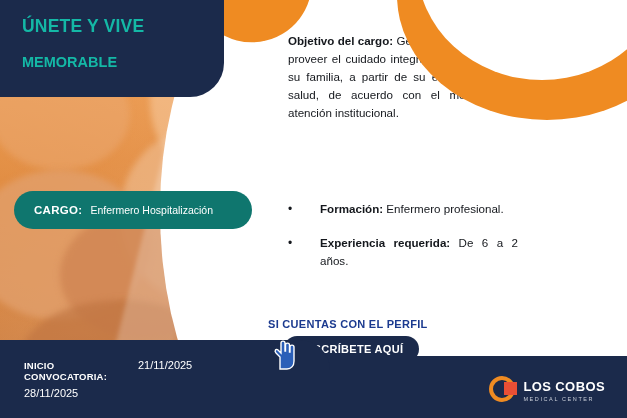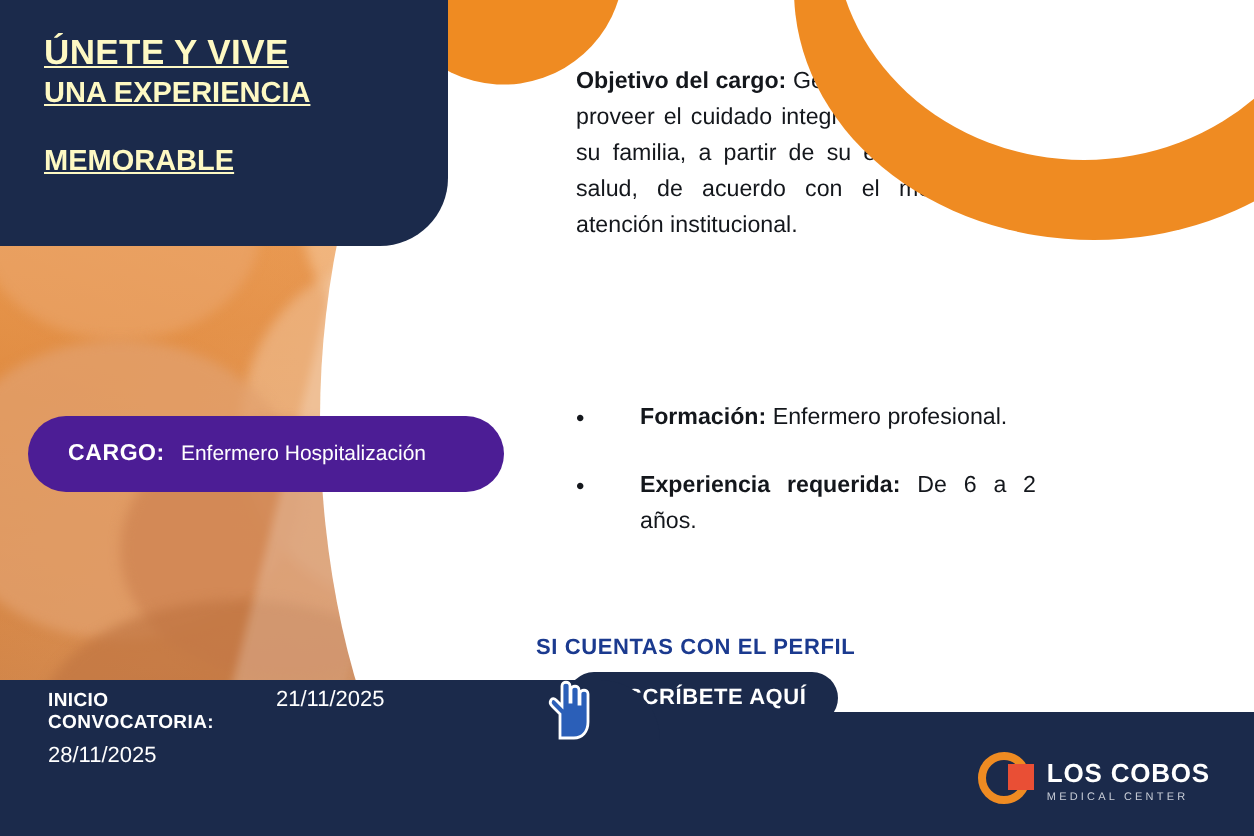--- a/index.html
+++ b/index.html
@@ -59,27 +59,26 @@
     left: 160px; top: -60px;
     width: 300px; height: 540px;
     background: #ffffff;
     border-radius: 52% 0 0 48% / 50% 0 0 50%;
   }
 
   
   .header-block {
     position: absolute;
     left: 0; top: 0;
-    width: 224px; height: 123px;
+    width: 224px; height: 97px;
     background: #1b2a4b;
     border-bottom-right-radius: 34px;
     padding: 16px 18px 0 22px;
-    color: #fef9c3;
+    color: #14b8a6;
     z-index: 6;
-    text-decoration: underline;
   }
   .header-line1 {
     font-size: 17.5px;
     font-weight: bold;
     letter-spacing: 0.2px;
     line-height: 1.18;
   }
   .header-line2 {
     font-size: 14.5px;
     font-weight: bold;
@@ -116,23 +115,23 @@
     width: 120px; height: 60px;
     background: #ef8b22;
     border-radius: 0 0 60px 60px;
     transform: rotate(-8deg);
     z-index: 3;
   }
 
   
   .cargo-pill {
     position: absolute;
-    left: 14px; top: 208px;
+    left: 14px; top: 191px;
     width: 238px; height: 38px;
-    background: #4c1d95;
+    background: #0f766e;
     border-radius: 19px;
     display: flex;
     align-items: center;
     padding-left: 20px;
     z-index: 7;
     color: #ffffff;
   }
   .cargo-label {
     font-size: 11.5px;
     font-weight: bold;
@@ -226,21 +225,21 @@
   .bottom-bar:before {
     content: "";
     position: absolute;
     left: 0; top: -16px;
     width: 330px; height: 30px;
     background: #1b2a4b;
     border-top-right-radius: 30px;
   }
   .dates {
     position: absolute;
-    left: 24px; bottom: 29px;
+    left: 24px; bottom: 14px;
     z-index: 8;
     color: #ffffff;
   }
   .date-row {
     display: flex;
     align-items: baseline;
     margin-bottom: 5px;
     font-size: 9.5px;
   }
   .date-label {
@@ -308,21 +307,20 @@
     <div class="photo-stripe2"></div>
   </div>
   <div class="photo-curve"></div>
 
   <div class="top-swoosh"></div>
   <div class="top-swoosh-inner"></div>
   <div class="top-accent"></div>
 
   <div class="header-block">
     <div class="header-line1">ÚNETE Y VIVE</div>
-    <div class="header-line2">UNA EXPERIENCIA</div>
     <div class="header-line3">MEMORABLE</div>
   </div>
 
   <div class="cargo-pill">
     <span class="cargo-label">CARGO:</span>
     <span class="cargo-value">Enfermero Hospitalización</span>
   </div>
 
   <div class="objective">
     <b>Objetivo del cargo:</b>

